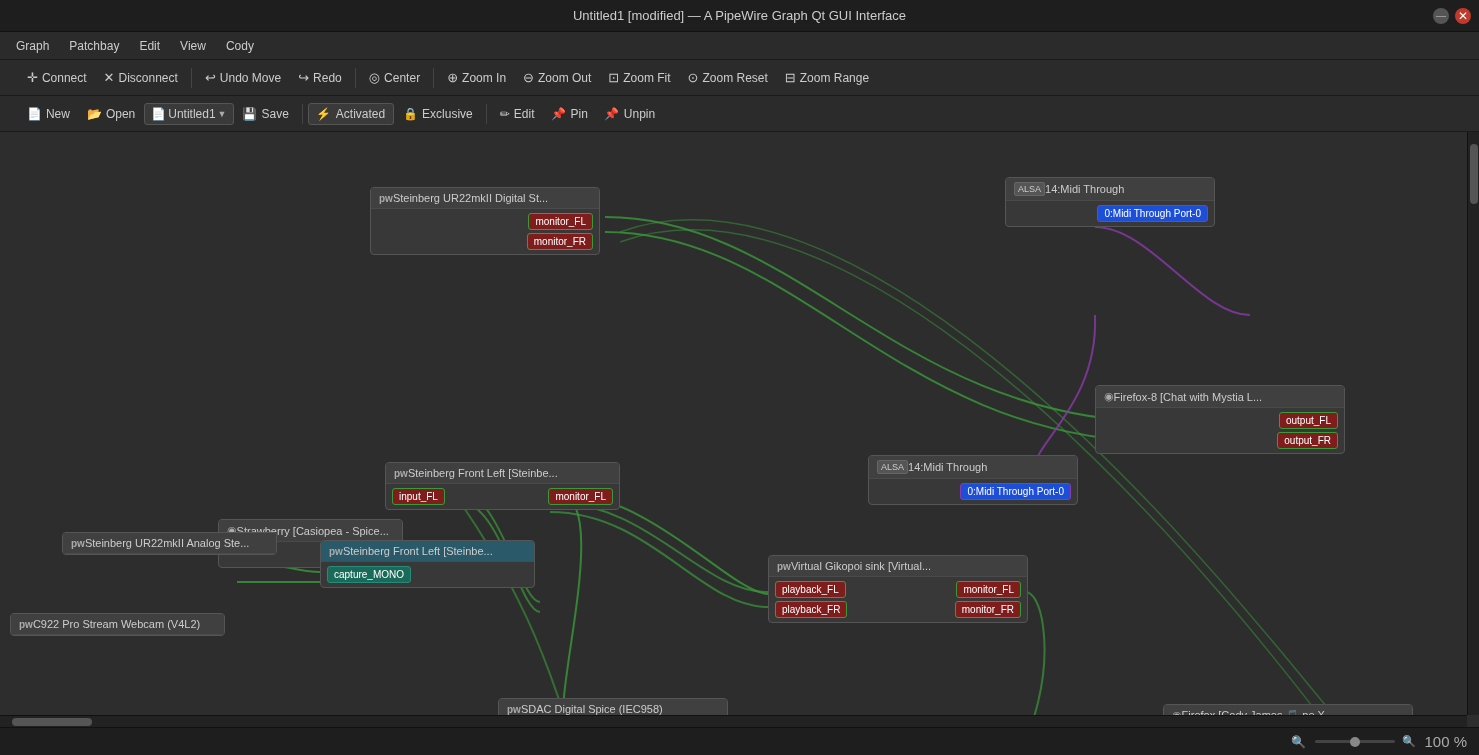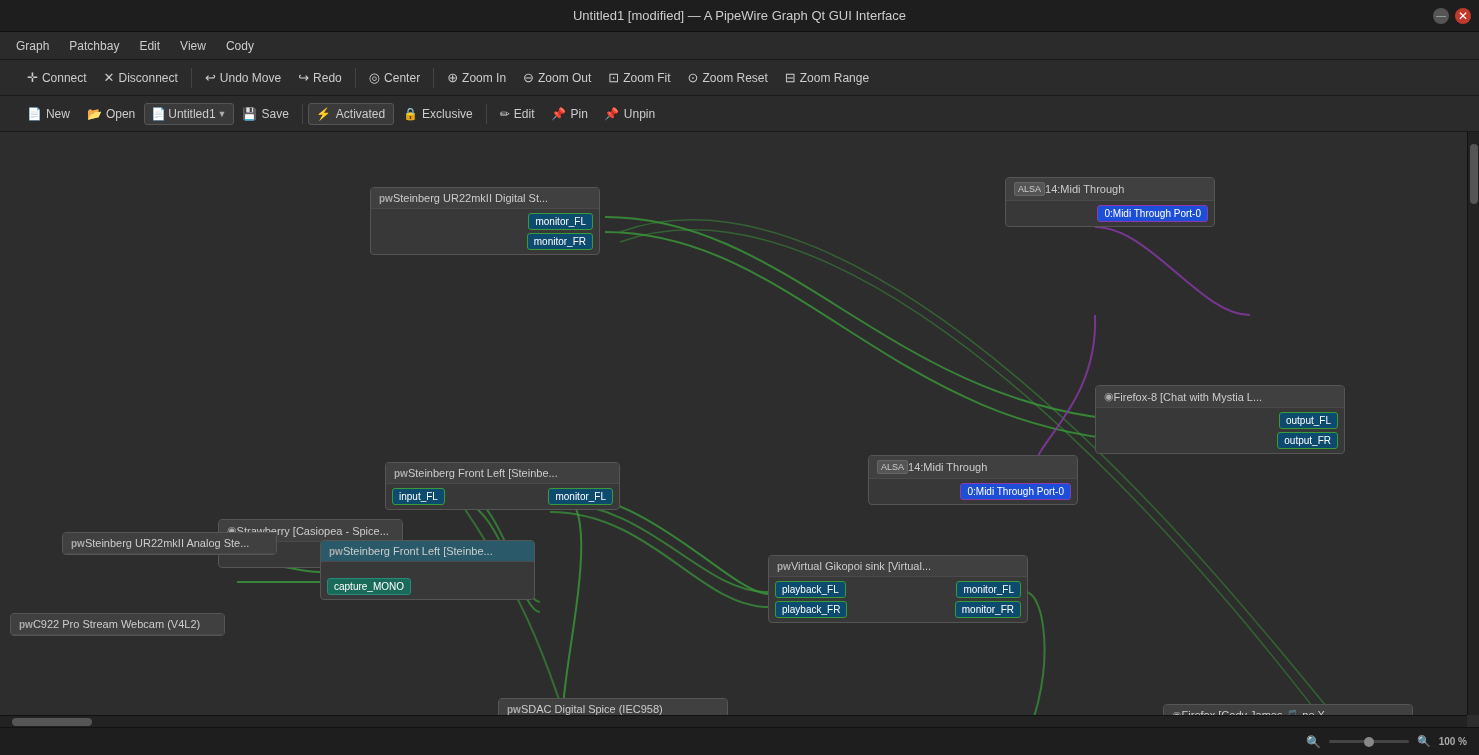--- a/index.html
+++ b/index.html
@@ -154,22 +154,22 @@
       background: #2a5a6a;
     }
 
     .port {
       border-radius: 3px;
       padding: 2px 6px;
       font-size: 10px;
       color: #fff;
       display: inline-block;
     }
-    .port-green { background: #0c4a6e; border: 1px solid #3a9a3a; }
-    .port-teal { background: #1a6a5a; border: 1px solid #2a8a7a; margin-top: 12px; }
+    .port-green { background: #7f1d1d; border: 1px solid #3a9a3a; }
+    .port-teal { background: #1a6a5a; border: 1px solid #2a8a7a; }
     .port-purple { background: #1d4ed8; border: 1px solid #8a3aaa; }
     .port-row {
       display: flex;
       gap: 4px;
       justify-content: flex-end;
     }
     .port-row-left {
       justify-content: flex-start;
     }
     .port-row-both {
@@ -194,21 +194,21 @@
       background: #1e1e1e;
       border-top: 1px solid #111;
       display: flex;
       align-items: center;
       justify-content: flex-end;
       padding: 0 12px;
       gap: 8px;
     }
     .status-zoom {
       display: flex; align-items: center; gap: 6px;
-      font-size: 10px; color: #aaa; font-weight: bold;
+      font-size: 15px; color: #aaa;
     }
     .zoom-slider {
       width: 80px;
       height: 3px;
       background: #444;
       border-radius: 2px;
       position: relative;
     }
     .zoom-slider-thumb {
       width: 10px; height: 10px;

